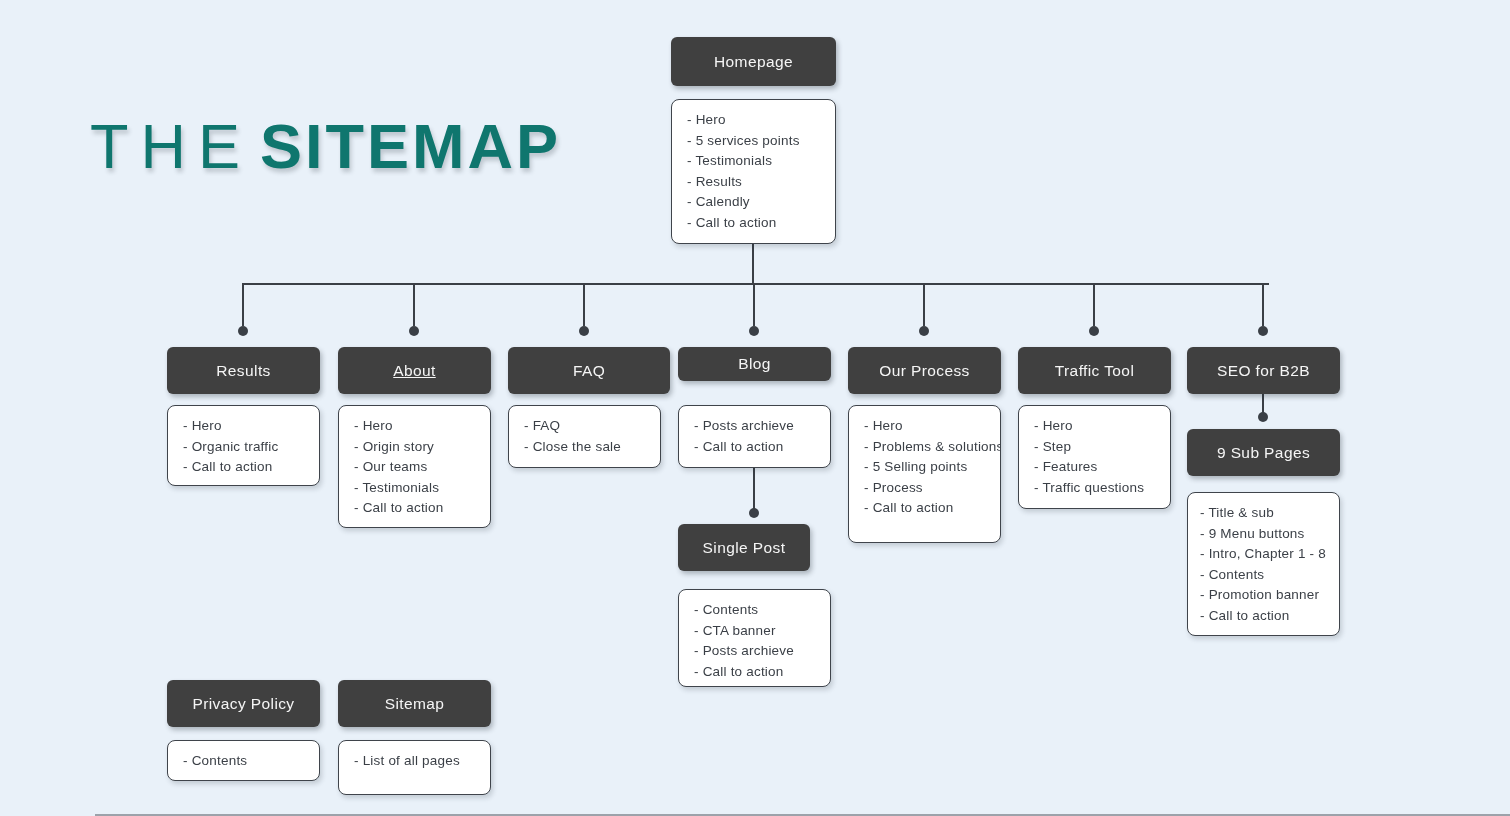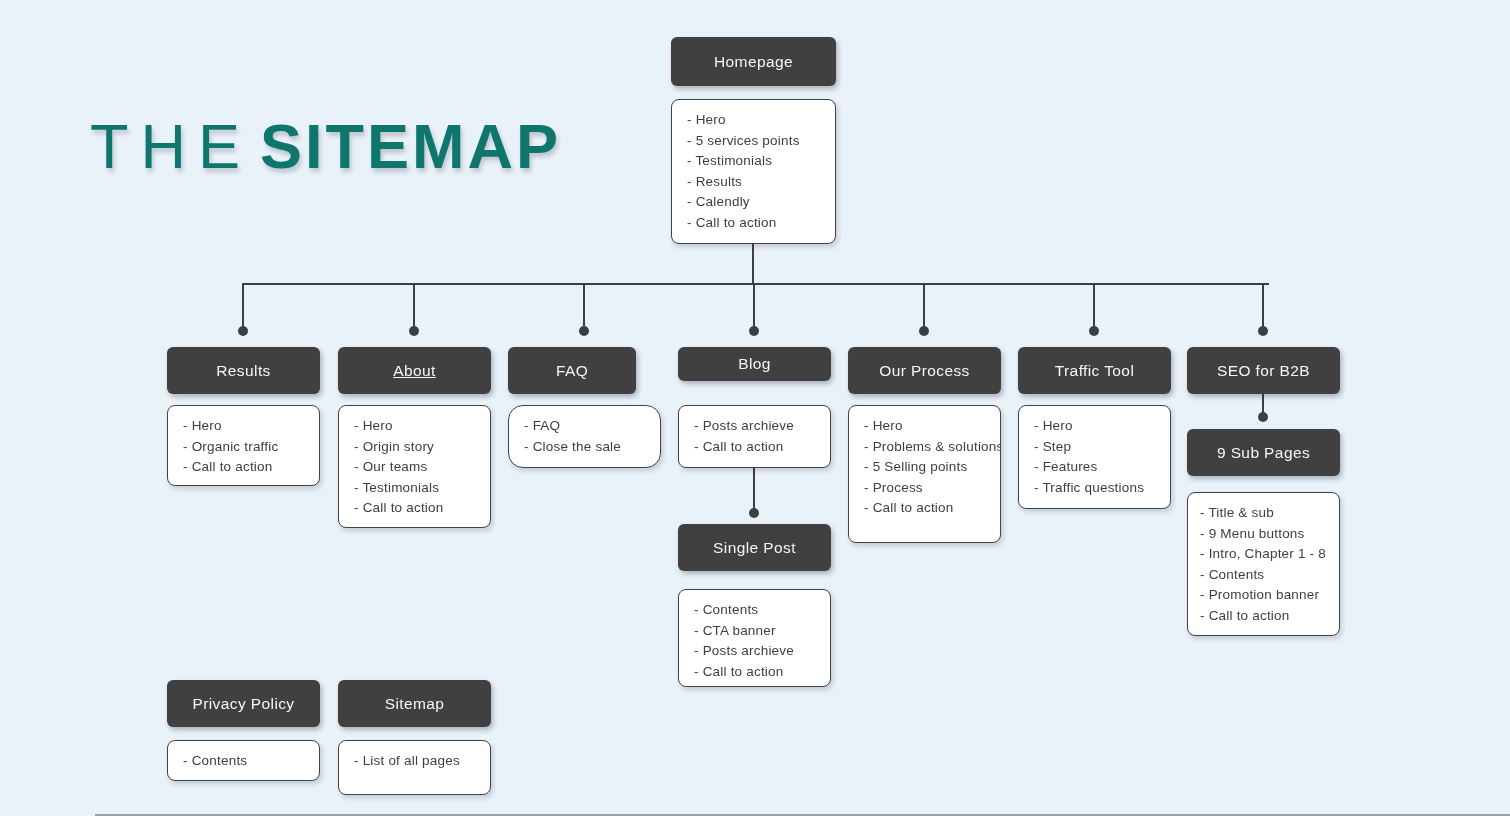--- a/index.html
+++ b/index.html
@@ -94,39 +94,39 @@
       <div class="li">- Hero</div>
       <div class="li">- 5 services points</div>
       <div class="li">- Testimonials</div>
       <div class="li">- Results</div>
       <div class="li">- Calendly</div>
       <div class="li">- Call to action</div>
     </div>
 
   <div class="node" style="left:167px;top:347px;width:153px;height:47px;">Results</div>
   <div class="node" style="left:338px;top:347px;width:153px;height:47px;text-decoration:underline;">About</div>
-  <div class="node" style="left:508px;top:347px;width:128px;height:47px;">FAQ</div>
+  <div class="node" style="left:508px;top:347px;width:162px;height:47px;">FAQ</div>
   <div class="node" style="left:678px;top:347px;width:153px;height:34px;">Blog</div>
   <div class="node" style="left:848px;top:347px;width:153px;height:47px;">Our Process</div>
   <div class="node" style="left:1018px;top:347px;width:153px;height:47px;">Traffic Tool</div>
   <div class="node" style="left:1187px;top:347px;width:153px;height:47px;">SEO for B2B</div>
 
   <div class="listbox" style="left:167px;top:405px;width:153px;height:81px;">
       <div class="li">- Hero</div>
       <div class="li">- Organic traffic</div>
       <div class="li">- Call to action</div>
     </div>
   <div class="listbox" style="left:338px;top:405px;width:153px;height:123px;">
       <div class="li">- Hero</div>
       <div class="li">- Origin story</div>
       <div class="li">- Our teams</div>
       <div class="li">- Testimonials</div>
       <div class="li">- Call to action</div>
     </div>
-  <div class="listbox" style="left:508px;top:405px;width:153px;height:63px;border-radius:15px;">
+  <div class="listbox" style="left:508px;top:405px;width:153px;height:63px;">
       <div class="li">- FAQ</div>
       <div class="li">- Close the sale</div>
     </div>
   <div class="listbox" style="left:678px;top:405px;width:153px;height:63px;">
       <div class="li">- Posts archieve</div>
       <div class="li">- Call to action</div>
     </div>
   <div class="listbox" style="left:848px;top:405px;width:153px;height:138px;">
       <div class="li">- Hero</div>
       <div class="li">- Problems &amp; solutions</div>
@@ -134,21 +134,21 @@
       <div class="li">- Process</div>
       <div class="li">- Call to action</div>
     </div>
   <div class="listbox" style="left:1018px;top:405px;width:153px;height:104px;">
       <div class="li">- Hero</div>
       <div class="li">- Step</div>
       <div class="li">- Features</div>
       <div class="li">- Traffic questions</div>
     </div>
 
-  <div class="node" style="left:678px;top:524px;width:153px;height:47px;">Single Post</div>
+  <div class="node" style="left:678px;top:524px;width:132px;height:47px;">Single Post</div>
   <div class="listbox" style="left:678px;top:589px;width:153px;height:98px;">
       <div class="li">- Contents</div>
       <div class="li">- CTA banner</div>
       <div class="li">- Posts archieve</div>
       <div class="li">- Call to action</div>
     </div>
 
   <div class="node" style="left:1187px;top:429px;width:153px;height:47px;">9 Sub Pages</div>
   <div class="listbox" style="left:1187px;top:492px;width:153px;height:144px;padding-left:12px;">
       <div class="li">- Title &amp; sub</div>

